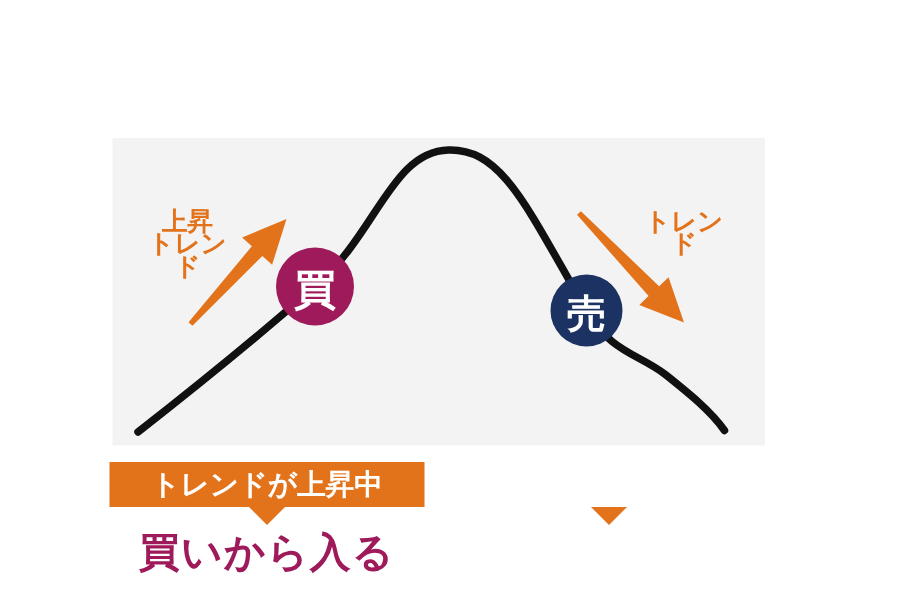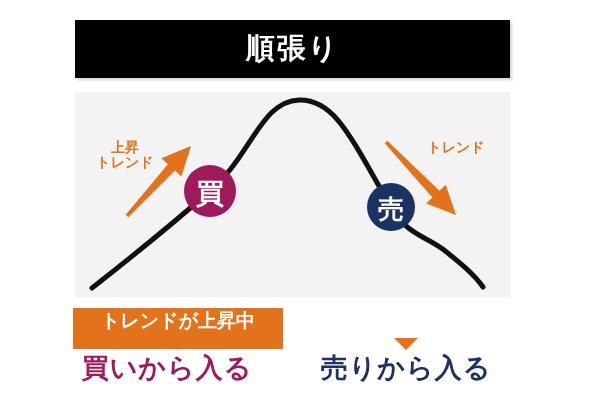--- a/index.html
+++ b/index.html
@@ -33,65 +33,62 @@
     left: 0; top: 0;
     width: 600px; height: 400px;
     pointer-events: none;
   }
   .trend-label {
     position: absolute;
     width: 64px;
     text-align: center;
     color: #e2731b;
     font-weight: bold;
-    font-size: 14px;
+    font-size: 17px;
     line-height: 15px;
   }
   .trend-label span { display: block; }
   .trend-label.up   { left: 93px;  top: 140px; }
   .trend-label.down { left: 424px; top: 140px; }
   .tag-box {
     position: absolute;
     top: 308px;
-    height: 41px;
+    height: 30px;
     background: #e2731b;
     color: #ffffff;
     font-size: 19px; font-weight: bold;
-    display: flex; align-items: flex-start; justify-content: center;
+    display: flex; align-items: center; justify-content: center;
   }
   .tag-box.left  { left: 73px;  width: 210px; }
   .tag-box.right { left: 300px; width: 212px; }
   .tag-notch {
     position: absolute;
     top: 338px;
     width: 0; height: 0;
     border-left: 12px solid transparent;
     border-right: 12px solid transparent;
     border-top: 12px solid #e2731b;
   }
   .tag-notch.left  { left: 166px; }
   .tag-notch.right { left: 394px; }
   .action-text {
     position: absolute;
     top: 350px;
     font-size: 27px; font-weight: bold;
     text-align: center;
     letter-spacing: 1px;
   }
-  .action-text.buy  { left: 62px;  width: 210px; color: #9e1a5a; }
+  .action-text.buy  { left: 73px;  width: 210px; color: #9e1a5a; }
   .action-text.sell { left: 300px; width: 212px; color: #1c3263; }
 </style>
 </head>
 <body>
 
 <div class="stage">
 
-  <div class="title-bar">
-    <span>順張り</span>
-  </div>
 
   <div class="chart-panel"></div>
 
   <svg class="overlay" viewBox="0 0 600 400">
     <path d="M 92 288 C 138 252 170 226 210 191 C 251 156 261 101 299 100 C 335 99 351 138 391 207 C 407 235 426 236 444 250 C 459 262 474 274 483 287" fill="none" stroke-width="5" stroke-linecap="round" stroke="#111111"></path>
     <polygon points="125.7,214.8 167.9,164.2 161.4,158.3 191,146 181.4,176.5 174.9,170.6 128.3,217.2" fill="#e2731b"></polygon>
     <polygon points="384.7,143.2 432.4,197.4 426.2,203.4 456,215 445.7,184.8 439.4,190.8 387.3,140.8" fill="#e2731b"></polygon>
     <circle cx="210" cy="191" r="26" fill="#9e1a5a"></circle>
     <text x="210" y="193" text-anchor="middle" dominant-baseline="central" font-size="28" font-weight="bold" fill="#ffffff">買</text>
     <circle cx="391" cy="207" r="24" fill="#1c3263"></circle>
@@ -106,15 +103,14 @@
     <span>トレンド</span>
   </div>
 
   <div class="tag-box left">
     <span>トレンドが上昇中</span>
   </div>
   <div class="tag-notch left"></div>
   <div class="action-text buy">買いから入る</div>
 
   <div class="tag-notch right"></div>
-  <div class="action-text sell">売りから入る</div>
 
 </div>
 
 </body></html>

